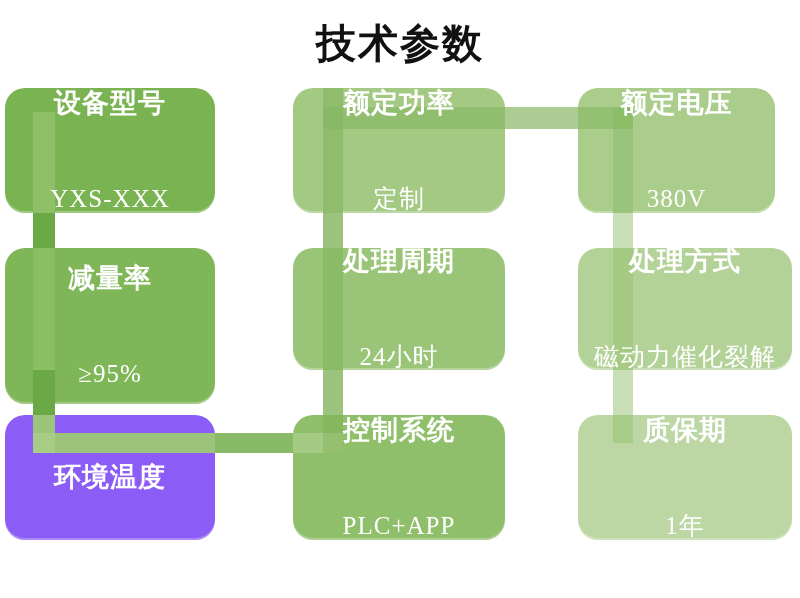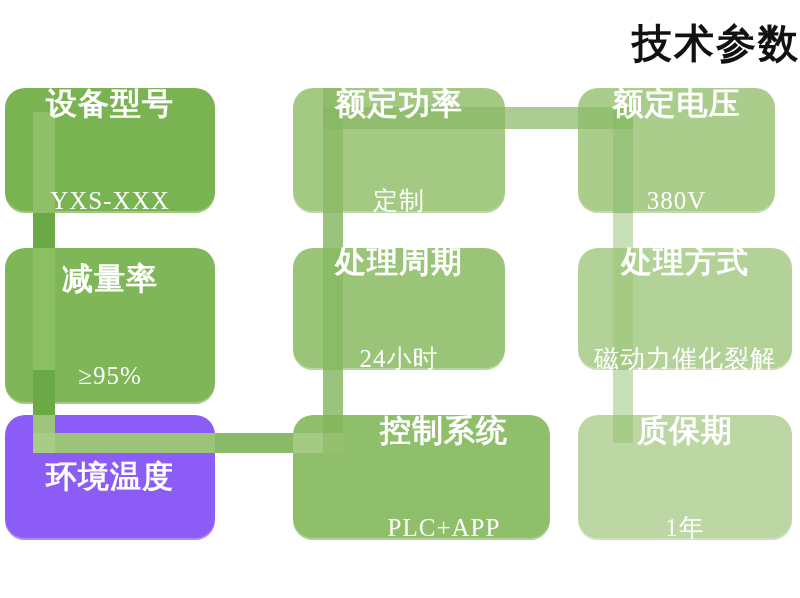--- a/index.html
+++ b/index.html
@@ -1,32 +1,32 @@
 <!DOCTYPE html>
 <html><head>
 <meta charset="utf-8">
 <style>
   html,body{margin:0;padding:0;background:#fff;}
   .canvas{
     position:relative;width:800px;height:598px;background:#ffffff;
     overflow:hidden;font-family:"Liberation Serif","DejaVu Serif",serif;
   }
   .title{
-    position:absolute;top:16px;left:0;width:100%;text-align:right;margin:0;
+    position:absolute;top:16px;left:0;width:100%;text-align:center;margin:0;
     font-family:"Liberation Sans","DejaVu Sans",sans-serif;
     font-size:40px;font-weight:600;color:#111111;letter-spacing:2px;
   }
   .box{
     position:absolute;border-radius:20px;
     display:flex;flex-direction:column;align-items:center;justify-content:center;
     gap:18px;color:#ffffff;text-align:center;
     box-shadow:inset 0 -2px 0 rgba(255,255,255,0.28);
   }
   .box .label{
-    position:relative;z-index:5;font-size:31px;font-weight:bold;letter-spacing:1px;
+    position:relative;z-index:5;font-size:27px;font-weight:bold;letter-spacing:1px;
     line-height:1.1;white-space:nowrap;
   }
   .box .value{
     position:relative;z-index:5;font-size:25px;font-weight:normal;
     letter-spacing:1px;line-height:1.1;white-space:nowrap;margin-top:48px;
   }
   .seg{position:absolute;}
 </style>
 </head>
 <body>
@@ -54,21 +54,21 @@
         <div class="label">处理周期</div>
         <div class="value">24小时</div>
       </div>
       <div class="box" style="left: 578px; top: 248px; width: 214px; height: 122px; background: rgb(179, 210, 151);">
         <div class="label">处理方式</div>
         <div class="value">磁动力催化裂解</div>
       </div>
       <div class="box" style="left: 5px; top: 415px; width: 210px; height: 125px; background: #8b5cf6;">
         <div class="label">环境温度</div>
       </div>
-      <div class="box" style="left: 293px; top: 415px; width: 212px; height: 125px; background: rgb(144, 191, 108); padding-left: 45px;">
+      <div class="box" style="left: 293px; top: 415px; width: 212px; height: 125px; background: rgb(144, 191, 108);">
         <div class="label">控制系统</div>
         <div class="value">PLC+APP</div>
       </div>
       <div class="box" style="left: 578px; top: 415px; width: 214px; height: 125px; background: rgb(188, 215, 164);">
         <div class="label">质保期</div>
         <div class="value">1年</div>
       </div>
     </div>
   <div id="connectors-layer">
       <div class="seg" style="left: 33px; top: 112px; width: 22px; height: 101px; background: rgb(143, 192, 104);"></div>

